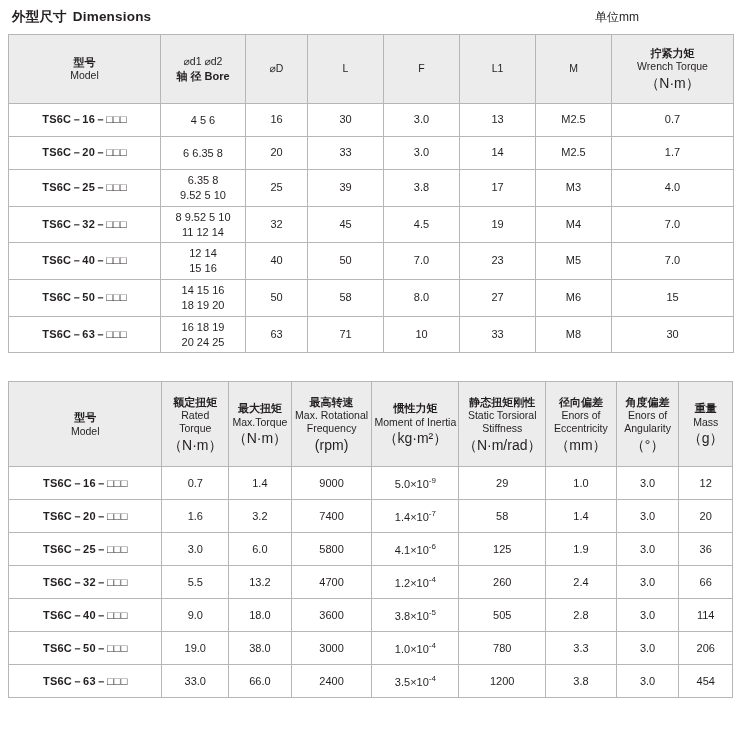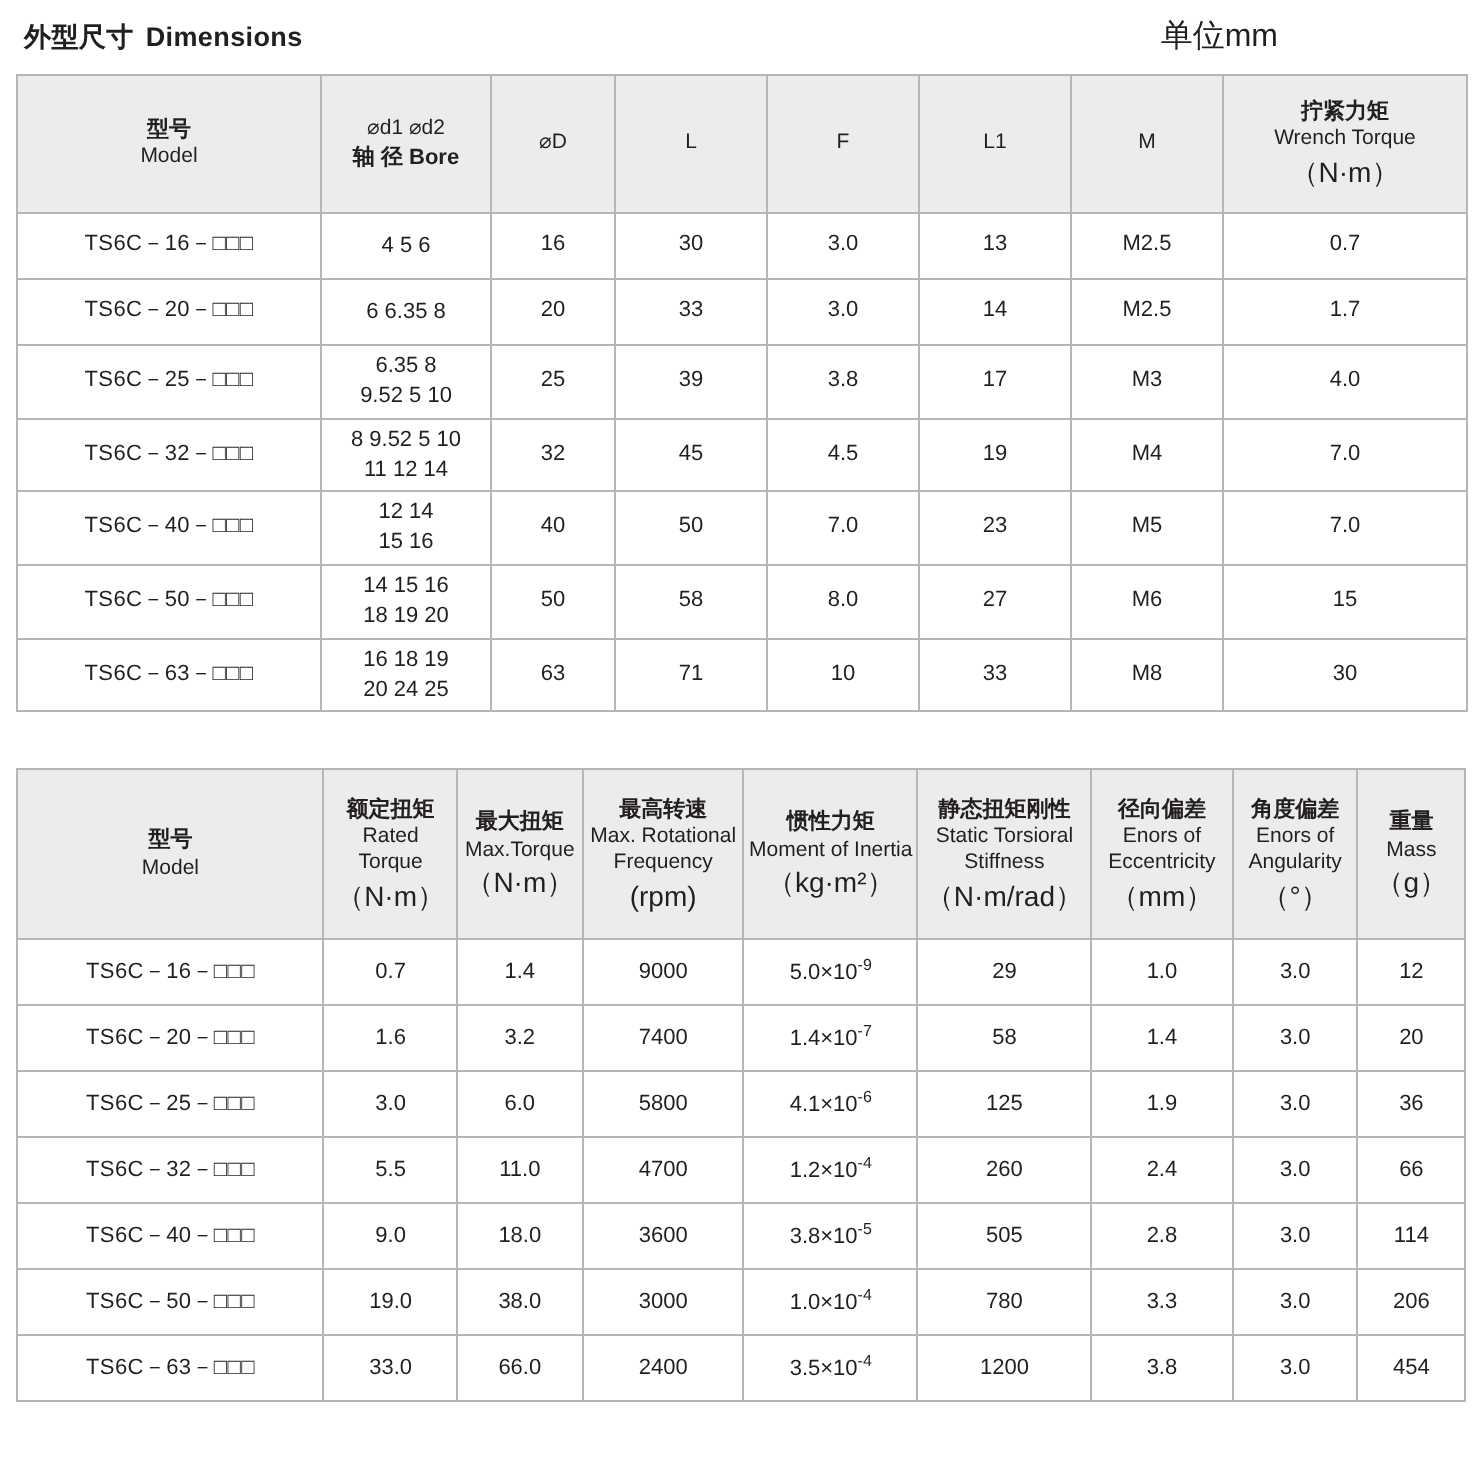--- a/index.html
+++ b/index.html
@@ -32,21 +32,21 @@
     font-size: 13.5px;
     font-weight: bold;
     color: #231f20;
     letter-spacing: 0.2px;
   }
   .section-title .en {
     font-weight: bold;
     margin-left: 6px;
   }
   .unit-note {
-    font-size: 16px;
+    font-size: 12px;
     color: #231f20;
   }
   .spacer-8 { height: 8px; }
   .spacer-20 { height: 20px; }
 
   table.grid {
     border-collapse: collapse;
     width: 725px;
     table-layout: fixed;
     background: #ffffff;
@@ -84,20 +84,21 @@
   }
   
   table.dim tbody td { height: 26px; }
   table.dim thead th { height: 58px; }
   table.spec thead th { height: 74px; }
   table.spec tbody td { height: 26px; }
 
   .model-cell {
     font-size: 11px;
     letter-spacing: 0.2px;
+    font-weight: bold;
   }
   .bore-multi {
     display: block;
     line-height: 1.35;
   }
   sup { font-size: 8px; }
 </style>
 </head>
 <body>
 
@@ -341,21 +342,21 @@
           <td>5800</td>
           <td><span>4.1×10</span><sup>-6</sup></td>
           <td>125</td>
           <td>1.9</td>
           <td>3.0</td>
           <td>36</td>
         </tr>
         <tr>
           <td class="model-cell">TS6C－32－□□□</td>
           <td>5.5</td>
-          <td>11.0</td>
+          <td>13.2</td>
           <td>4700</td>
           <td><span>1.2×10</span><sup>-4</sup></td>
           <td>260</td>
           <td>2.4</td>
           <td>3.0</td>
           <td>66</td>
         </tr>
         <tr>
           <td class="model-cell">TS6C－40－□□□</td>
           <td>9.0</td>

